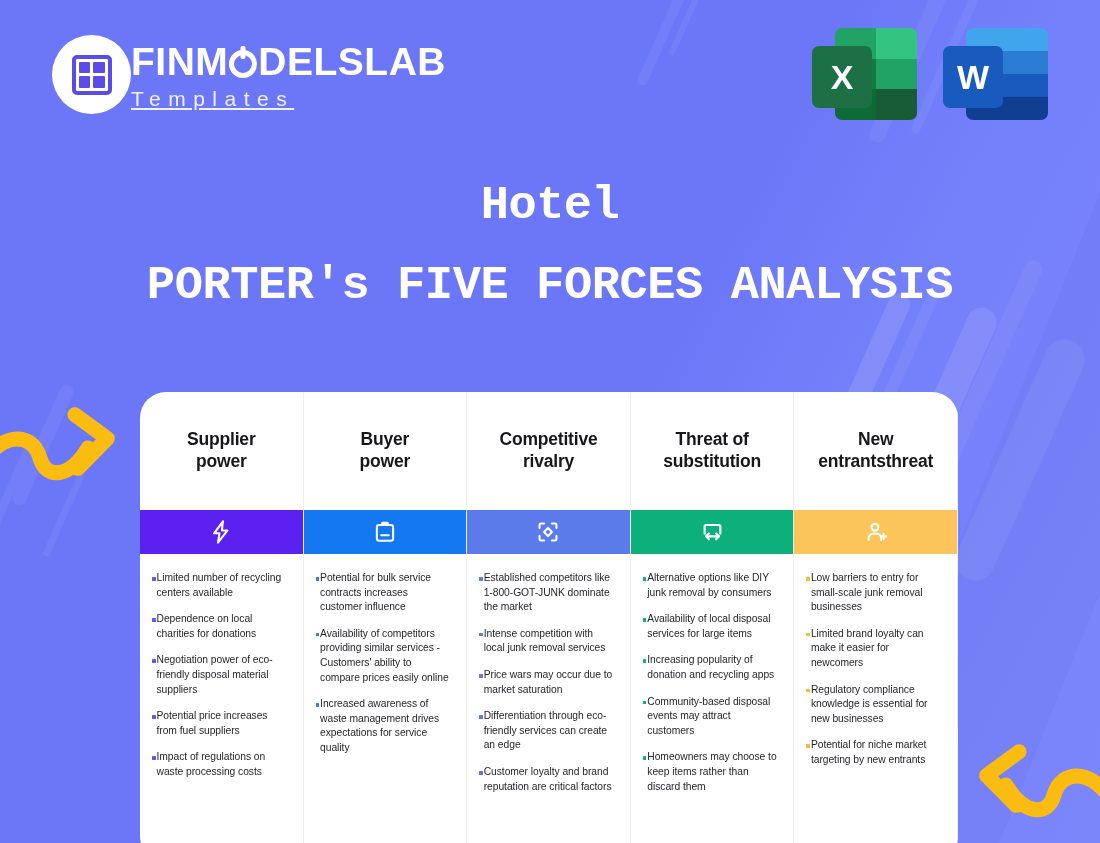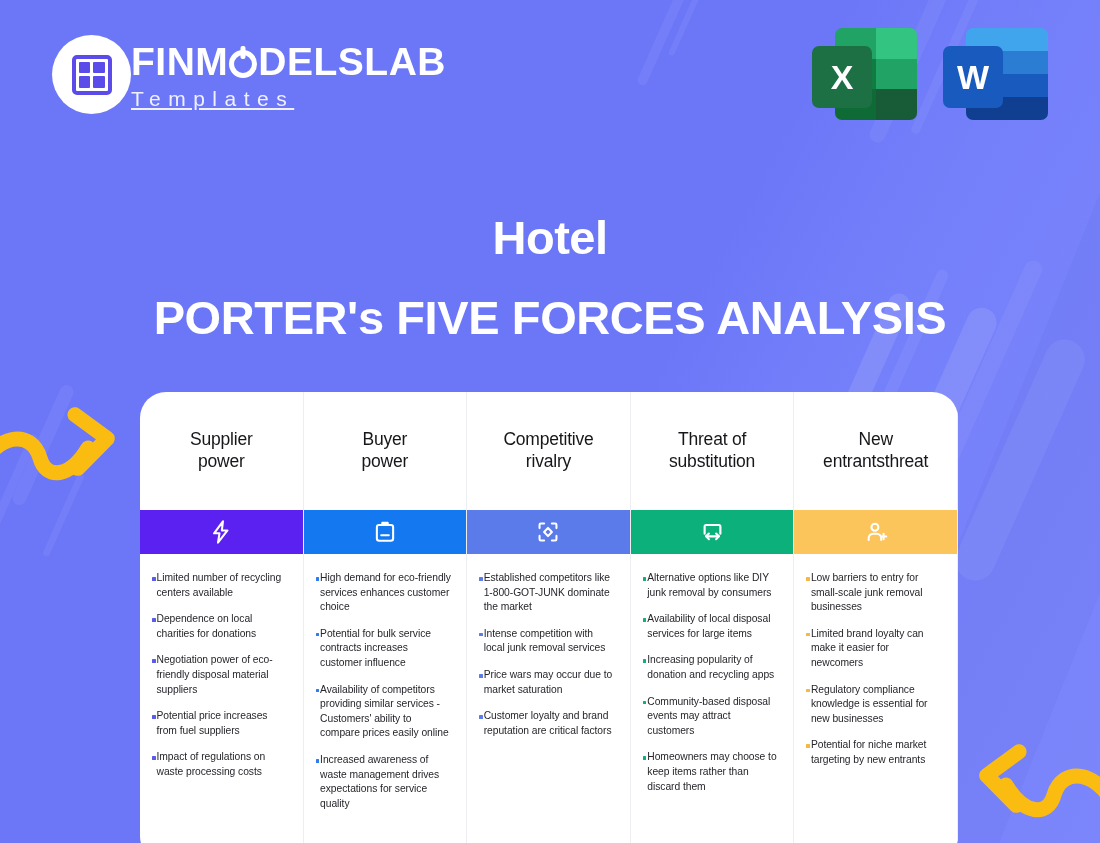--- a/index.html
+++ b/index.html
@@ -139,22 +139,23 @@
     border-radius: 7px;
     overflow: hidden;
     display: grid;
     grid-template-rows: 1fr 1fr 1fr 1fr;
   }
   .wd-back i { display: block; }
 
   
   .titles {
     position: absolute;
-    top: 212px; left: 0; right: 0;
+    top: 180px; left: 0; right: 0;
     text-align: center;
+    font-family: Liberation Mono, monospace;
   }
   .title-main {
     font-size: 47px;
     font-weight: 700;
     color: #FFFFFF;
     letter-spacing: -0.5px;
     line-height: 1.12;
   }
   .title-sub {
     margin-top: 27px;
@@ -200,21 +201,21 @@
   .col-head {
     height: 118px;
     display: flex;
     align-items: center;
     justify-content: center;
     text-align: center;
     padding: 0 12px;
   }
   .col-head span {
     font-size: 17.5px;
-    font-weight: 400;
+    font-weight: 700;
     color: #17171B;
     line-height: 1.24;
     letter-spacing: -0.2px;
   }
 
   .col-icon {
     height: 44px;
     display: flex;
     align-items: center;
     justify-content: center;
@@ -381,24 +382,20 @@
         <div class="col-icon" style="background:#1478F0">
           <svg width="26" height="26" viewBox="0 0 24 24">
             <rect x="4.5" y="5.5" width="15" height="14.5" rx="2" fill="none" stroke="#FFFFFF" stroke-width="1.9"></rect>
             <path d="M9.5 5.5 V3.6 h5 V5.5" fill="none" stroke="#FFFFFF" stroke-width="1.9" stroke-linejoin="round"></path>
             <line x1="8.5" y1="15" x2="15.5" y2="15" stroke="#FFFFFF" stroke-width="1.9" stroke-linecap="round"></line>
           </svg>
         </div>
         <div class="bullets">
           <div class="bullet">
             <span class="dot" style="background:#2C7BEF"></span>
-            <span class="txt">High demand for eco-friendly services enhances customer choice</span>
-            </div>
-          <div class="bullet">
-            <span class="dot" style="background:#2C7BEF"></span>
             <span class="txt">Potential for bulk service contracts increases customer influence</span>
             </div>
           <div class="bullet">
             <span class="dot" style="background:#2C7BEF"></span>
             <span class="txt">Availability of competitors providing similar services  - Customers' ability to compare prices easily online</span>
             </div>
           <div class="bullet">
             <span class="dot" style="background:#2C7BEF"></span>
             <span class="txt">Increased awareness of waste management drives expectations for service quality</span>
             </div>
@@ -427,20 +424,24 @@
           <div class="bullet">
             <span class="dot" style="background:#5C7BEA"></span>
             <span class="txt">Intense competition with local junk removal services</span>
             </div>
           <div class="bullet">
             <span class="dot" style="background:#5C7BEA"></span>
             <span class="txt">Price wars may occur due to market saturation</span>
             </div>
           <div class="bullet">
             <span class="dot" style="background:#5C7BEA"></span>
+            <span class="txt">Differentiation through eco-friendly services can create an edge</span>
+            </div>
+          <div class="bullet">
+            <span class="dot" style="background:#5C7BEA"></span>
             <span class="txt">Customer loyalty and brand reputation are critical factors</span>
             </div>
         </div>
       </div>
 
       <div class="col">
         <div class="col-head">
           <span><span>Threat of</span><br>
                 <span>substitution</span></span>
         </div>

